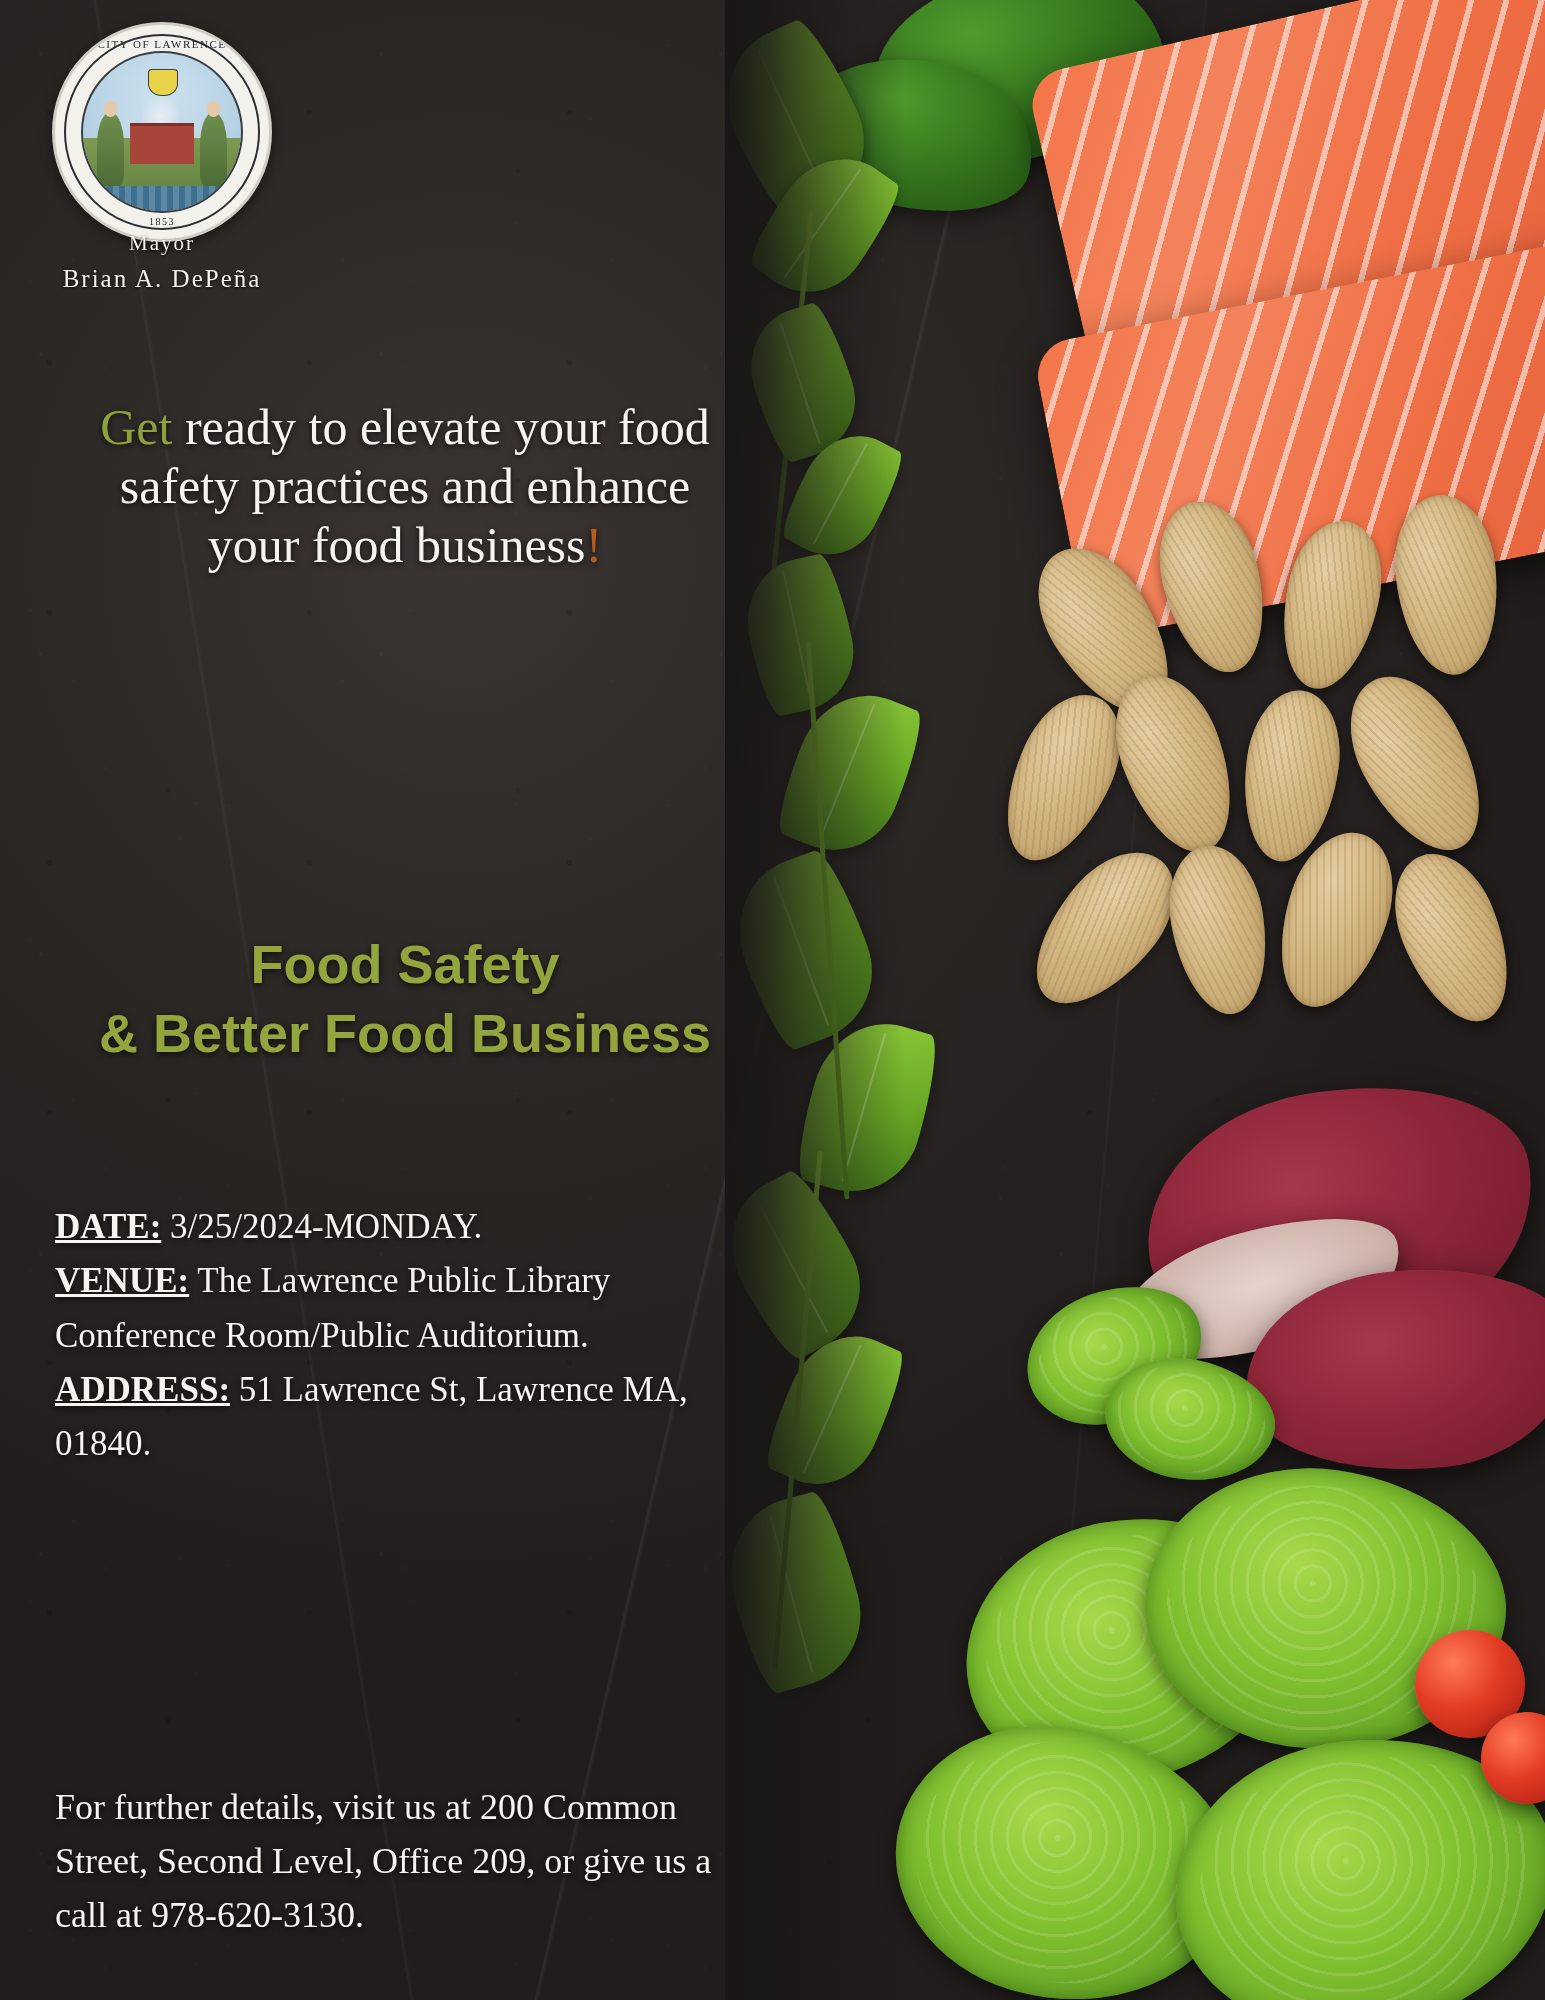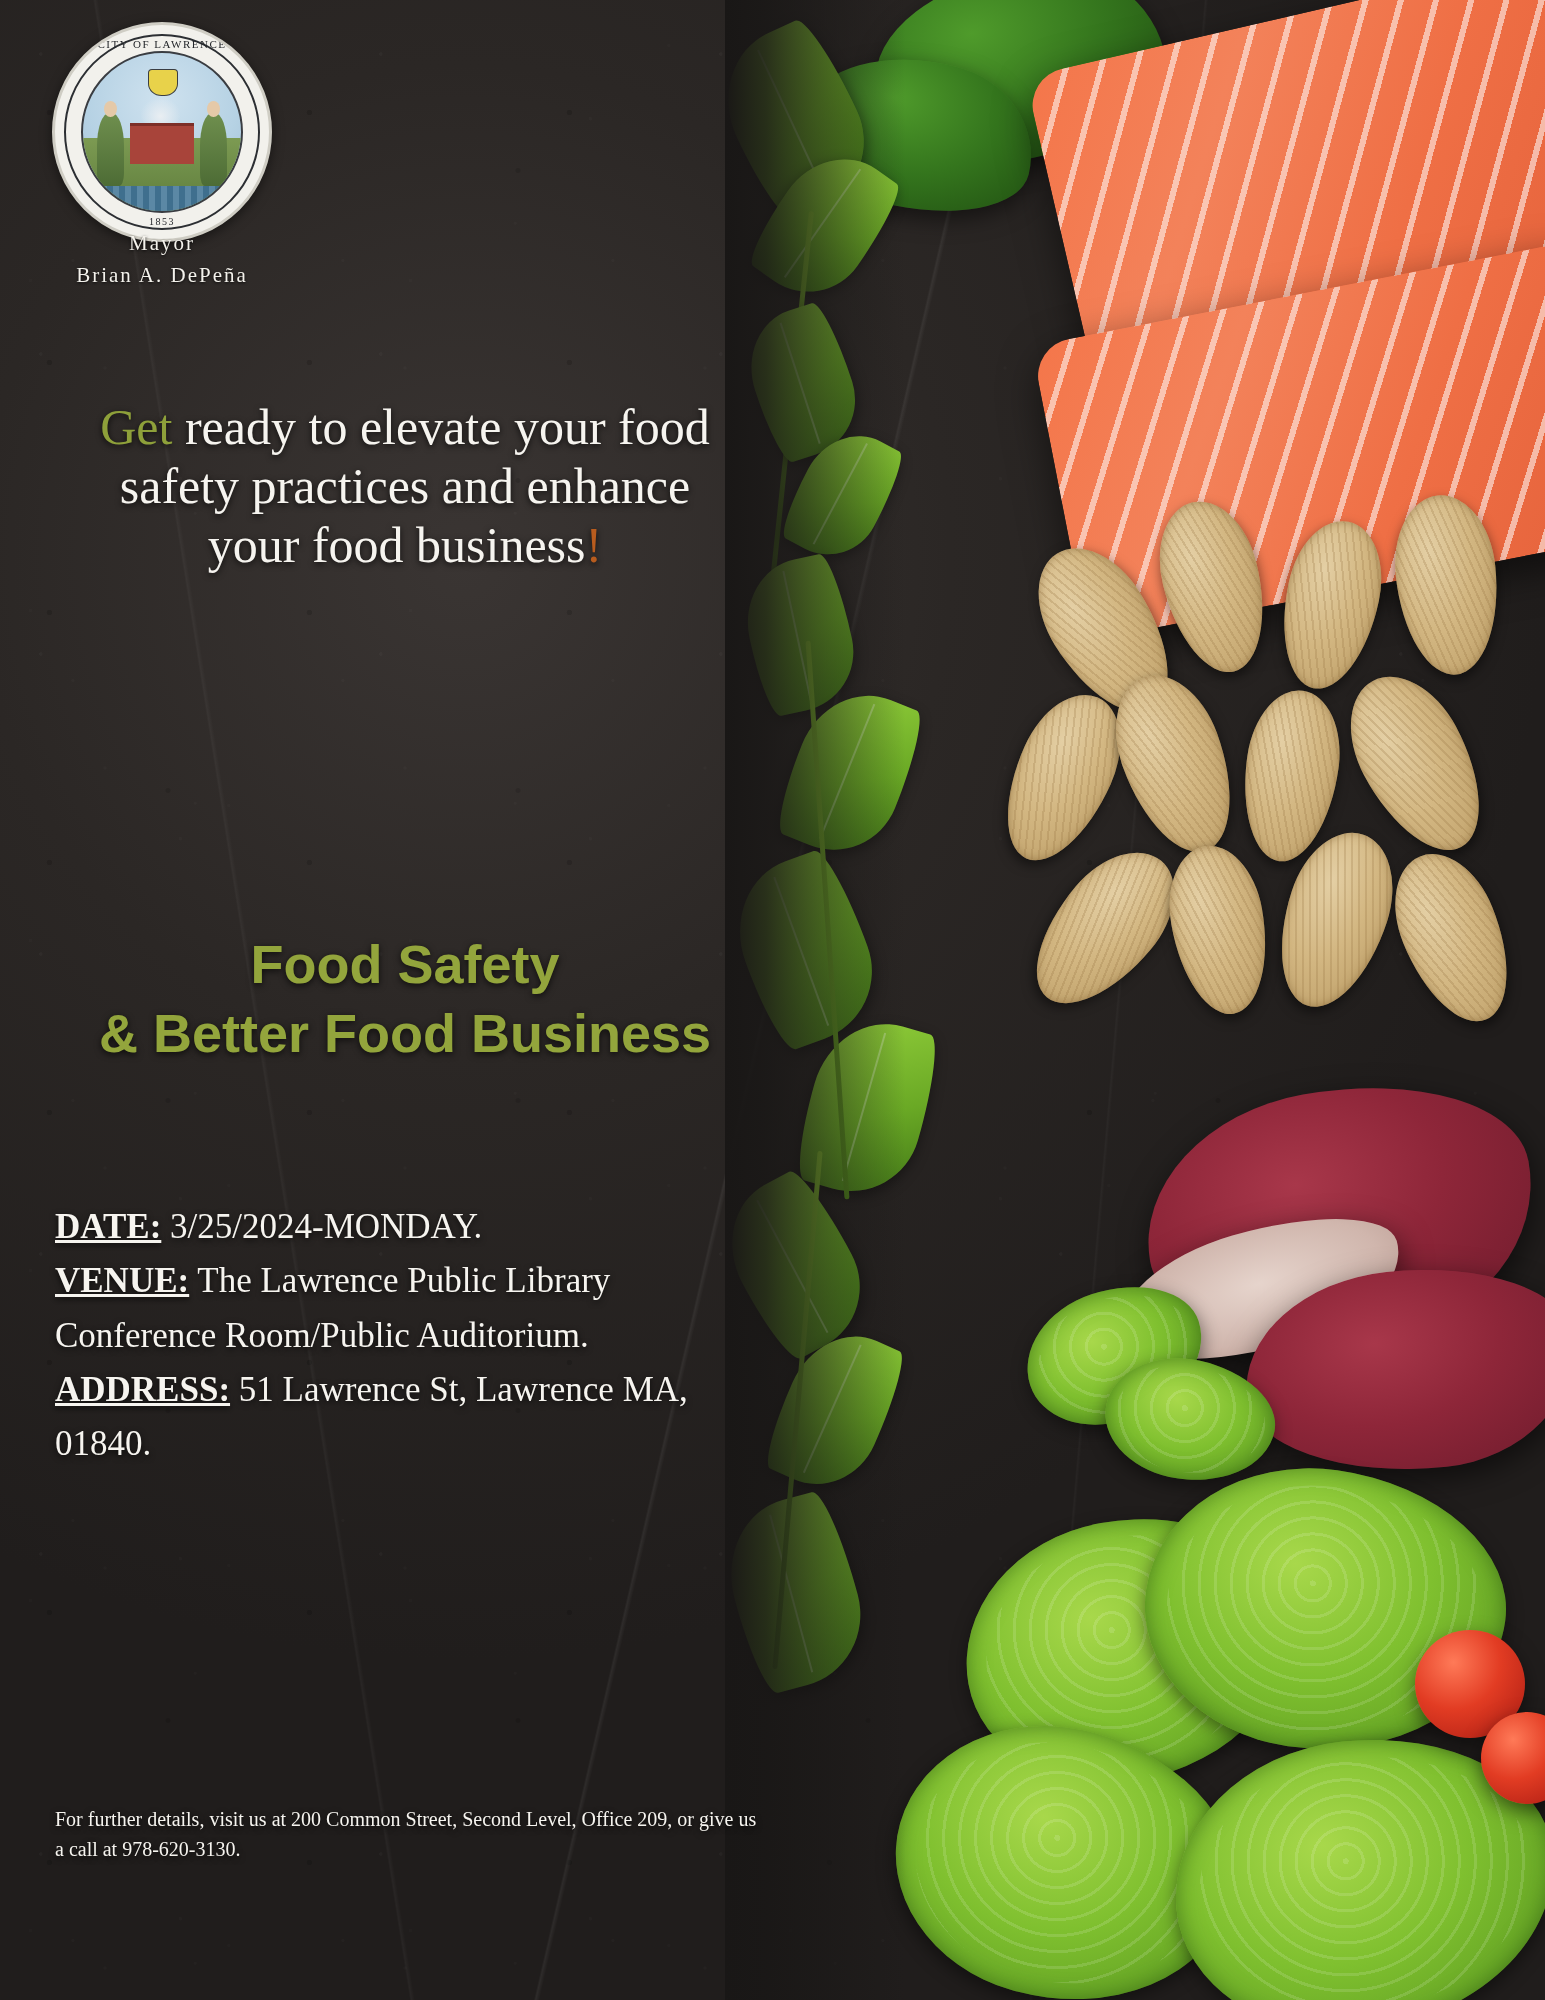--- a/index.html
+++ b/index.html
@@ -281,21 +281,21 @@
     width: 244px;
     text-align: center;
     color: #f4f2ec;
     font-family: "Liberation Serif", serif;
     letter-spacing: 2px;
     line-height: 1.5;
     z-index: 60;
     text-shadow: 0 1px 3px rgba(0,0,0,.8);
   }
   .mayor-block .m-label { font-size: 21px; }
-  .mayor-block .m-name { font-size: 21px; }
+  .mayor-block .m-name { font-size: 25px; }
 
   
   .content {
     position: absolute;
     left: 0;
     top: 0;
     width: 810px;
     height: 1953px;
     z-index: 55;
     color: #f6f4ef;
@@ -351,24 +351,23 @@
     font-weight: bold;
     text-decoration: underline;
   }
   .details .row { margin: 0; }
 
   .footer {
     position: absolute;
     left: 55px;
     top: 1780px;
     width: 710px;
-    font-size: 20px;
+    font-size: 36px;
     line-height: 1.5;
     text-shadow: 0 2px 6px rgba(0,0,0,.75);
-    margin-top: 24px;
   }
 </style>
 </head>
 <body>
 
 <div class="poster">
 
   <div class="bg-base"></div>
   <div class="bg-grain"></div>
   <div class="bg-scratch"></div>

